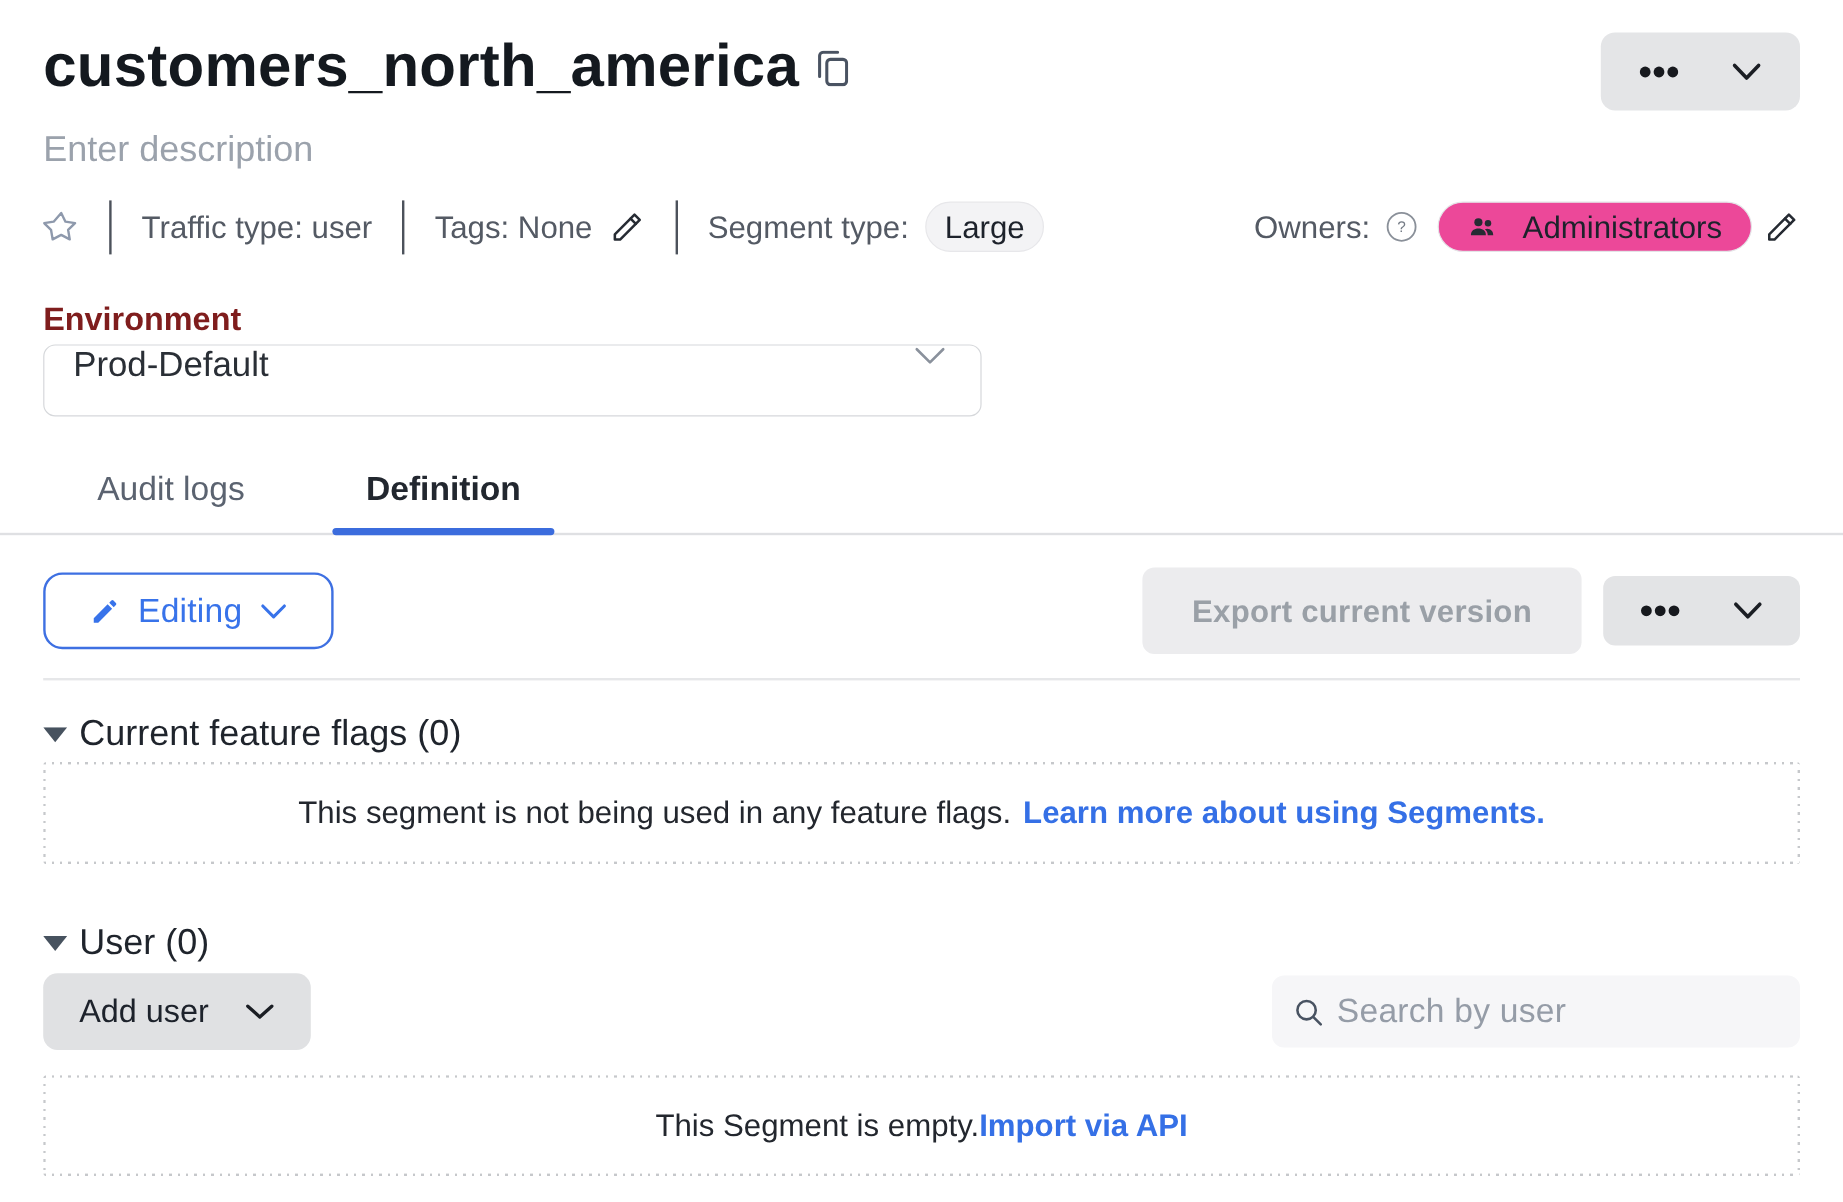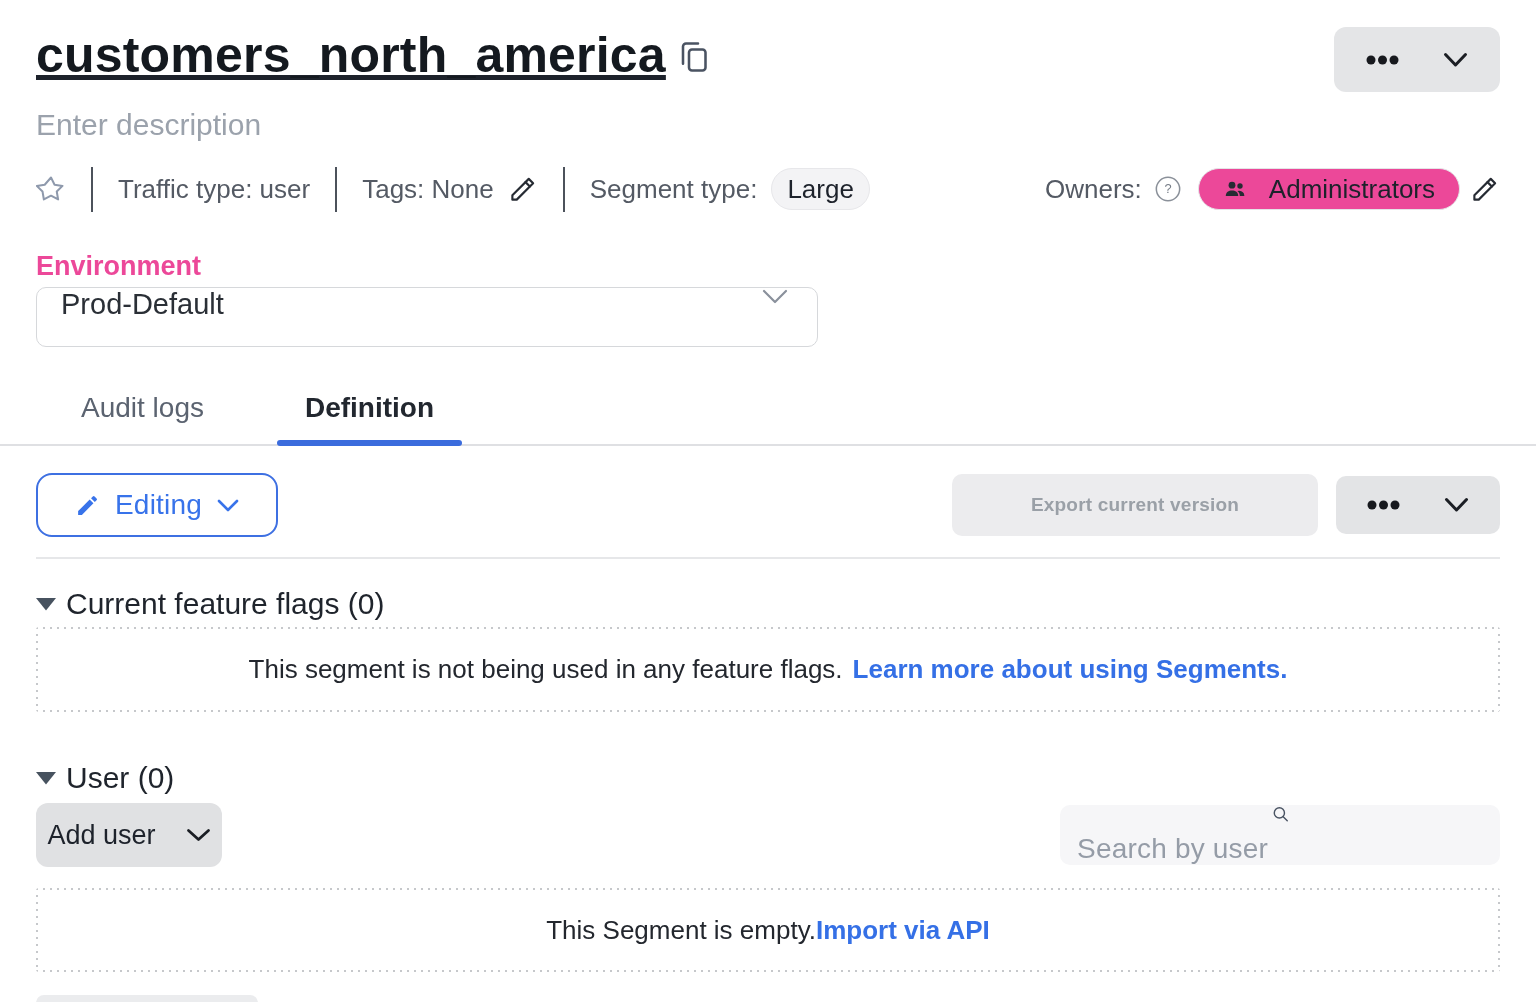--- a/index.html
+++ b/index.html
@@ -1,58 +1,58 @@
 <!DOCTYPE html>
 <html><head>
 <meta charset="utf-8">
 <style>
   *{box-sizing:border-box;margin:0;padding:0;}
   html,body{width:1536px;height:1002px;overflow:hidden;background:#fff;
     font-family:"Liberation Sans",sans-serif;color:#1d222b;}
   .page{padding:26px 36px 0;}
 
-  .header-row{display:flex;justify-content:space-between;align-items:flex-start;height:66px;text-decoration:underline;}
+  .header-row{display:flex;justify-content:space-between;align-items:flex-start;height:66px;}
   .title-wrap{display:flex;align-items:flex-start;gap:14px;}
   .page-title{font-size:50px;font-weight:700;line-height:58px;color:#14191f;letter-spacing:0.2px;}
   .copy-btn{margin-top:16px;display:flex;cursor:pointer;}
   .menu-btn{width:166px;height:65px;background:#e4e5e7;border:none;border-radius:12px;
     display:flex;align-items:center;justify-content:center;gap:44px;margin-top:1px;cursor:pointer;}
 
   .description{margin-top:16px;font-size:30px;color:#9ba2ac;line-height:34px;}
 
   .meta-row{margin-top:24px;display:flex;align-items:center;height:46px;font-size:26px;color:#545a64;}
   .vdiv{width:2px;height:45px;background:#4c525b;margin:0 25px;flex:none;}
   .star{display:flex;cursor:pointer;}
   .pencil{display:flex;cursor:pointer;margin-left:14px;}
   .pill{height:42px;border-radius:21px;display:inline-flex;align-items:center;
     background:#f3f3f5;border:1px solid #e7e7ea;color:#1d222b;padding:0 15px;font-size:26px;}
   .pill.large-pill{margin-left:14px;}
   .owners{margin-left:auto;display:flex;align-items:center;}
   .help{margin:0 16px 0 12px;display:flex;cursor:pointer;}
   .owners-pill{background:#ec4899;border:1px solid #e4e4e7;padding:16px 24px;gap:22px;}
   .owners .pencil{margin-left:10px;}
 
-  .env-label{margin-top:38px;font-size:27px;font-weight:700;color:#ec4899;line-height:32px;}
+  .env-label{margin-top:38px;font-size:27px;font-weight:700;color:#7f1d1d;line-height:32px;}
   .env-select{margin-top:5px;width:782px;height:60px;border:1.5px solid #d6d8db;border-radius:10px;
     display:flex;align-items:flex-start;padding:0 28px 0 24px;font-size:29px;color:#2a2f36;cursor:pointer;}
   .env-select .chev{margin-left:auto;display:flex;}
 
   .tabs{margin-top:44px;display:flex;border-bottom:2px solid #dfe0e3;margin-left:-36px;margin-right:-36px;padding:0 36px;}
   .tab{padding:0 45px 20px;font-size:28px;line-height:33px;color:#5b6370;font-weight:500;position:relative;cursor:pointer;}
   .tab.active{color:#22272f;font-weight:700;}
   .tab.active::after{content:"";position:absolute;left:0;right:0;bottom:-2px;height:6px;background:#3b6cdd;border-radius:3px;}
   .tab + .tab{margin-left:28px;padding:0 28px 20px;}
 
   .toolbar{margin-top:27px;display:flex;align-items:center;justify-content:space-between;}
   .editing-btn{width:242px;height:64px;border:2px solid #3e70e2;border-radius:16px;background:#fff;
     display:flex;align-items:center;justify-content:center;gap:15px;cursor:pointer;}
   .editing-btn .label{font-size:28px;color:#3873ea;font-weight:500;letter-spacing:0.2px;}
   .toolbar-right{display:flex;align-items:center;gap:18px;}
-  .export-btn{width:366px;height:62px;background:#ececee;border:none;border-radius:10px;
-    font-family:inherit;font-size:19px;font-weight:700;color:#9aa0a7;letter-spacing:0.2px;cursor:pointer;}
+  .export-btn{width:366px;height:72px;background:#ececee;border:none;border-radius:10px;
+    font-family:inherit;font-size:26px;font-weight:700;color:#9aa0a7;letter-spacing:0.2px;cursor:pointer;}
   .more-btn{width:164px;height:58px;background:#e3e4e6;border:none;border-radius:10px;
     display:flex;align-items:center;justify-content:center;gap:44px;cursor:pointer;}
 
   .hdiv{margin-top:20px;height:2px;background:#e6e7e9;}
 
   .section-head{margin-top:27px;display:flex;align-items:center;gap:10px;font-size:30px;color:#1f242c;line-height:36px;}
   .section-head .tri{display:flex;cursor:pointer;flex:none;}
 
   .dotted-box{margin-top:5px;border-radius:3px;height:85px;
     display:flex;align-items:center;justify-content:center;font-size:26px;color:#23272e;
@@ -63,25 +63,25 @@
       repeating-linear-gradient(to bottom,#c6c8cb 0 2px,transparent 2px 7px);
     background-size:100% 2px,100% 2px,2px 100%,2px 100%;
     background-position:0 0,0 100%,0 0,100% 0;
     background-repeat:no-repeat;}
   .dotted-box.users{height:84px;margin-top:21px;}
   a.link{color:#3570e6;font-weight:700;text-decoration:none;cursor:pointer;}
   .gap-left{margin-left:10px;}
 
   .section-head.user-head{margin-top:48px;}
   .user-toolbar{margin-top:7px;display:flex;align-items:center;justify-content:space-between;}
-  .adduser-btn{width:186px;height:64px;background:#e0e1e3;border:none;border-radius:12px;
+  .adduser-btn{width:223px;height:64px;background:#e0e1e3;border:none;border-radius:12px;
     display:flex;align-items:center;justify-content:center;gap:30px;cursor:pointer;}
   .adduser-btn .label{font-size:27px;color:#1d222b;font-family:inherit;}
   .search-box{width:440px;height:60px;background:#f6f6f8;border-radius:10px;
-    display:flex;align-items:center;padding:0 17px;gap:10px;flex-direction:column;}
+    display:flex;align-items:center;padding:0 17px;gap:10px;}
   .search-box input{border:none;outline:none;background:transparent;flex:1;width:100%;
     font-family:inherit;font-size:28px;color:#1d222b;letter-spacing:0.2px;}
   .search-box input::placeholder{color:#959ca7;}
 
   .partial-btn{margin-top:23px;width:222px;height:18px;background:#ebecee;border-radius:8px 8px 0 0;}
 </style>
 </head>
 <body>
 
 <div class="page">

